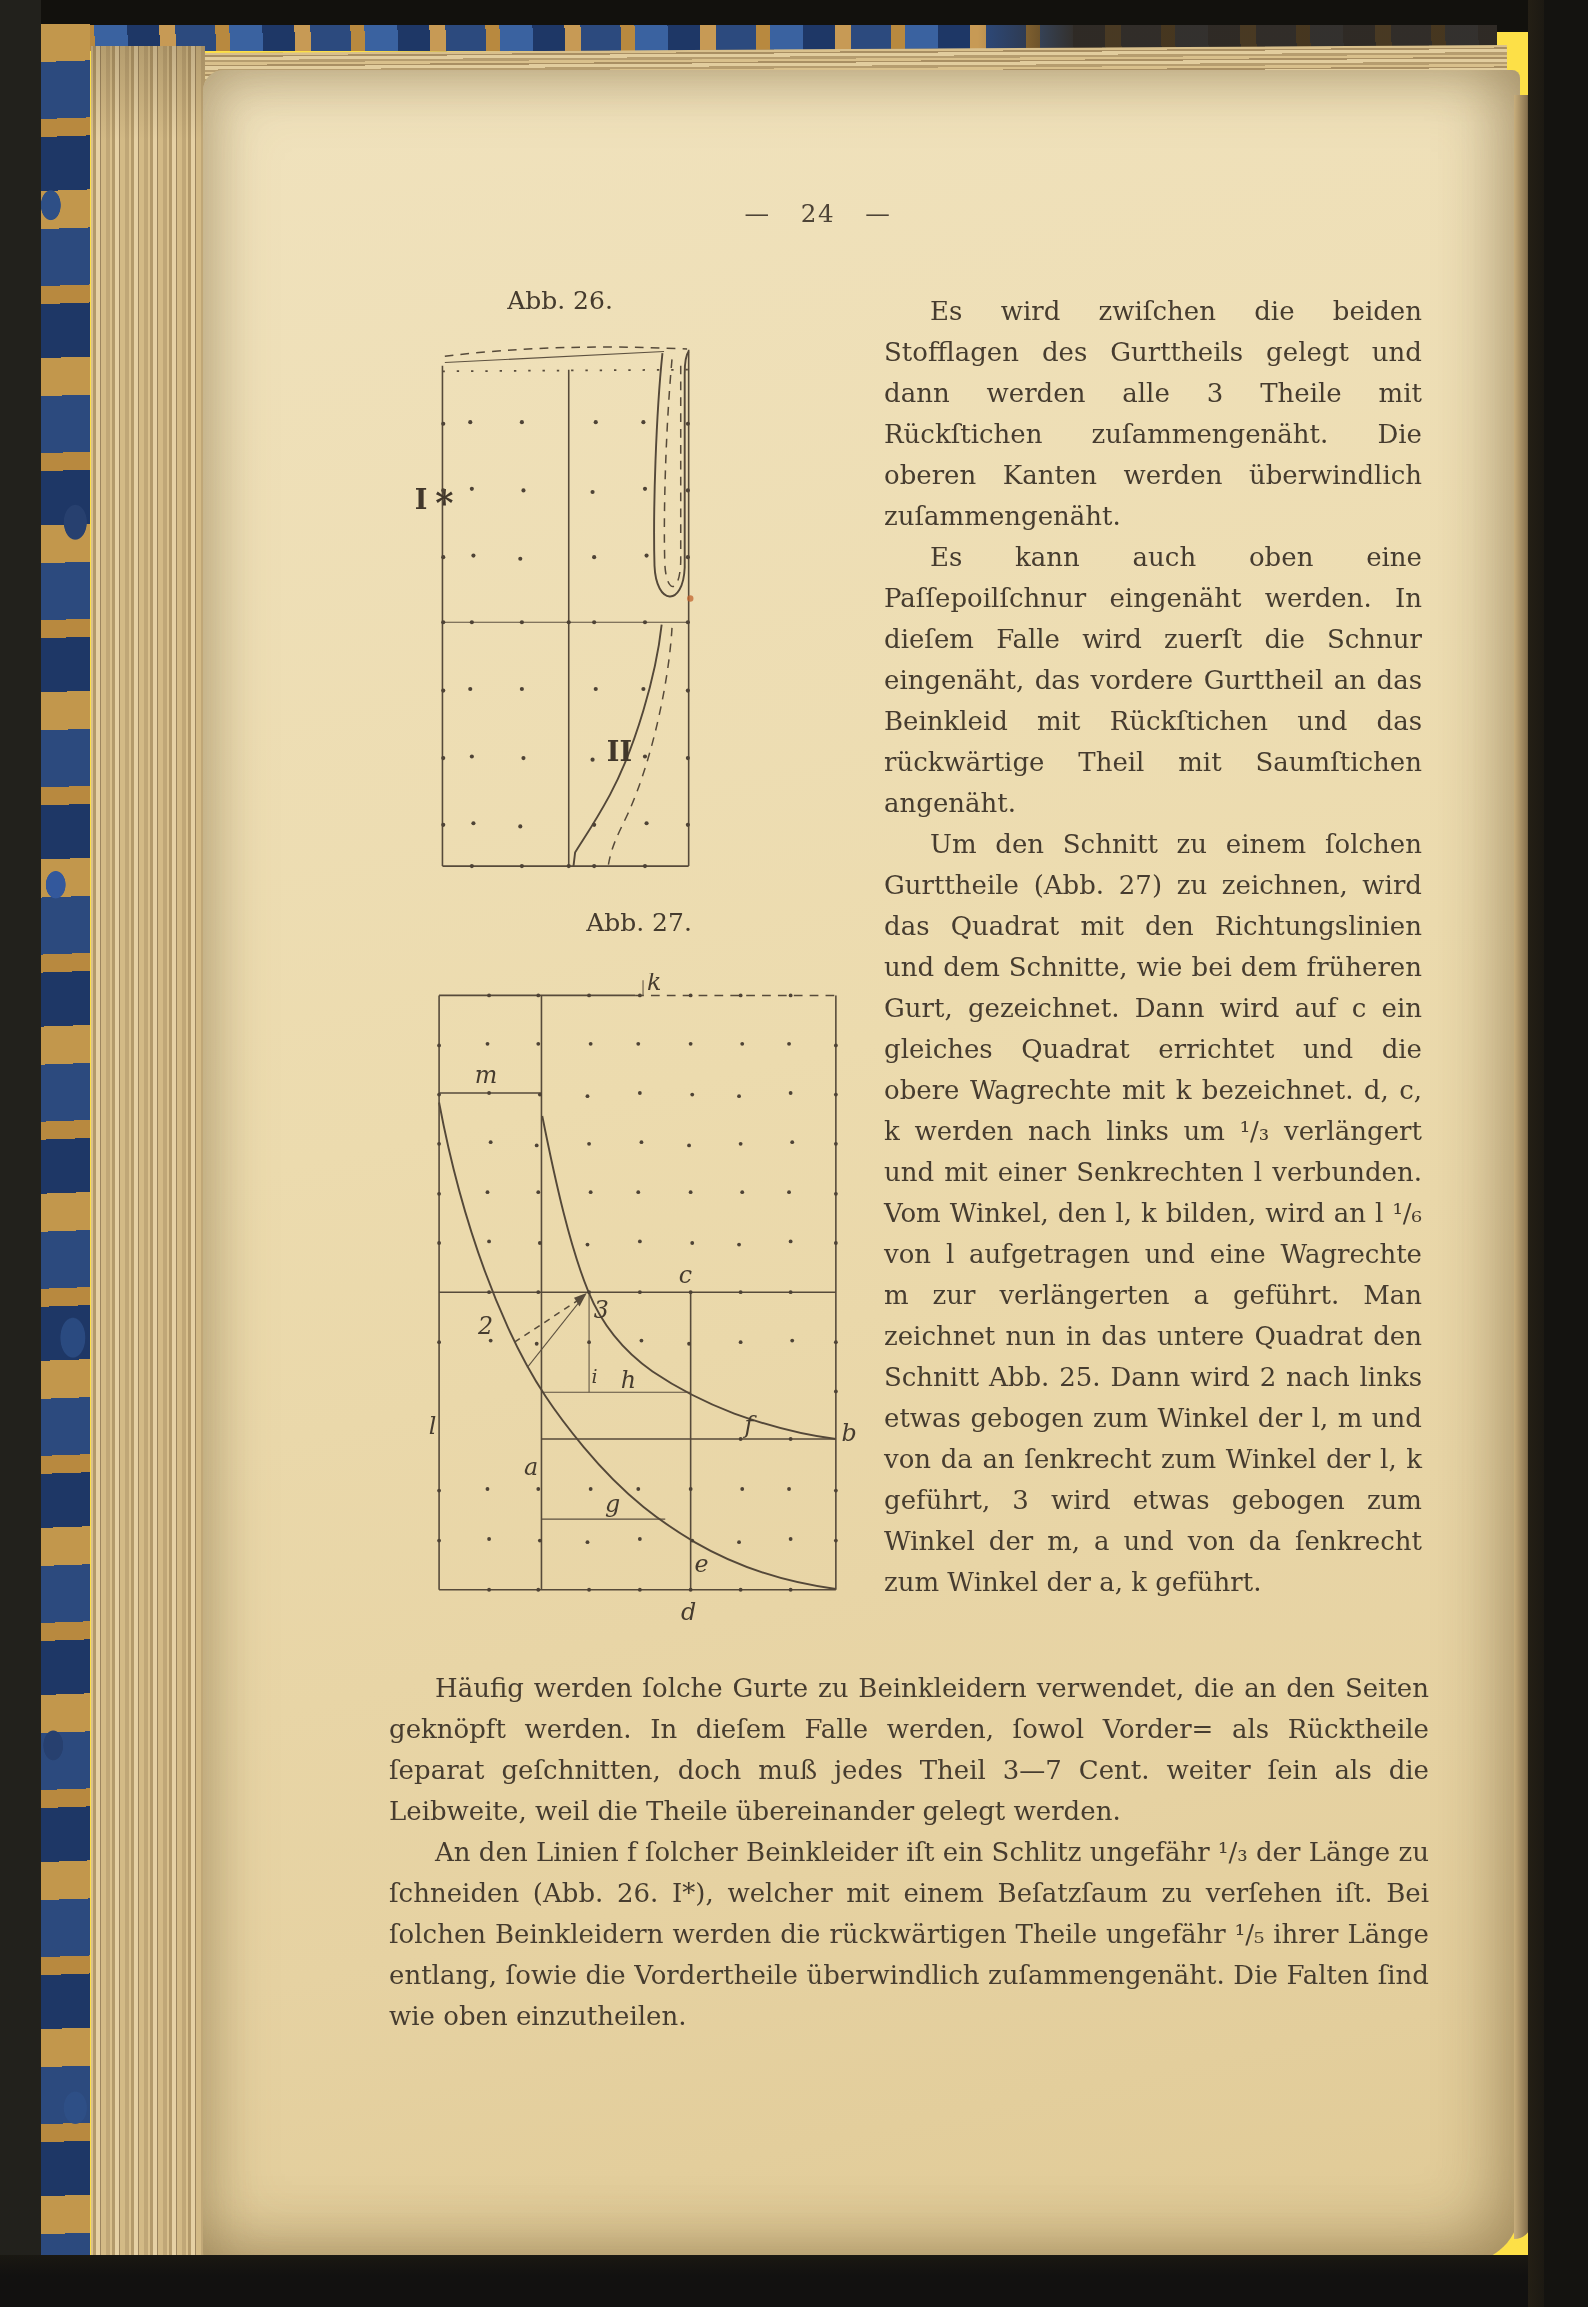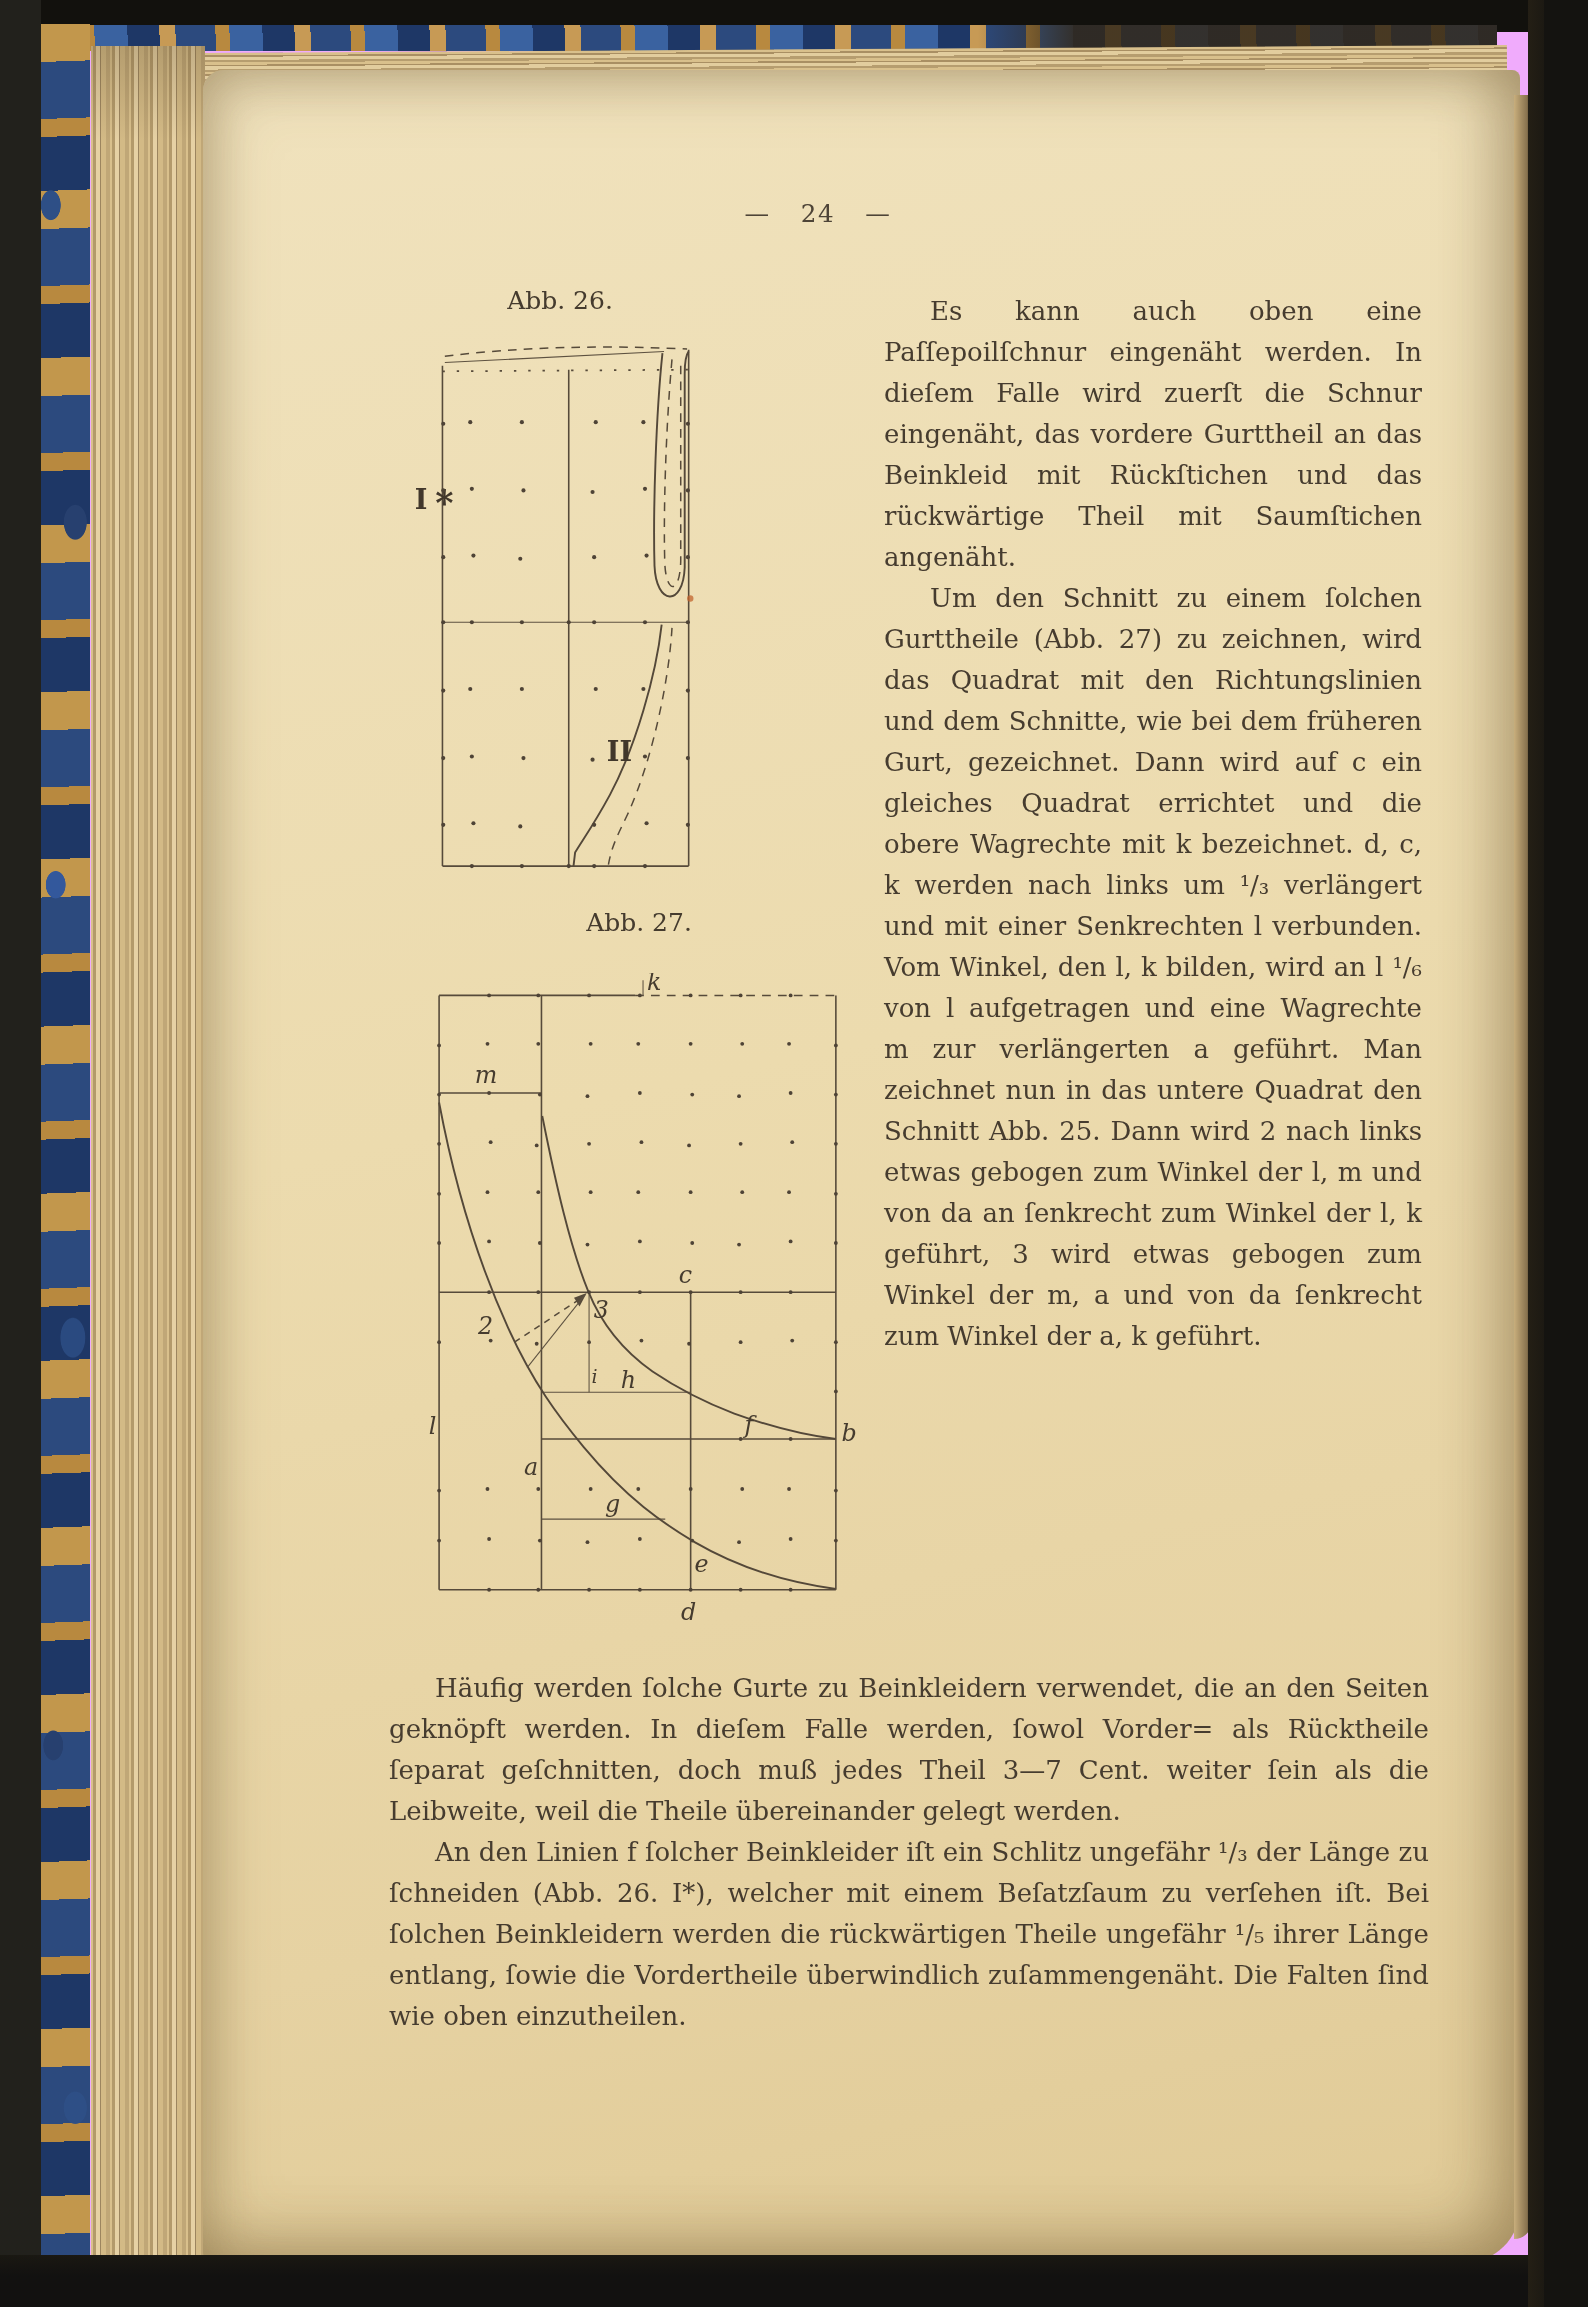--- a/index.html
+++ b/index.html
@@ -1,17 +1,17 @@
 <!DOCTYPE html>
 <html style="font-size:12.7px"><head>
 <meta charset="utf-8">
 <style>
   html,body{margin:0;padding:0;background:#141310;}
   #stage{position:relative;width:1544px;height:2307px;overflow:hidden;
-         font-family:"DejaVu Serif",serif;background:#f0abfc;}
+         font-family:"DejaVu Serif",serif;background:#fde047;}
   
   .bg-top{position:absolute;left:0;top:0;width:1588px;height:32px;background:#12110d;}
   .bg-bottom{position:absolute;left:0;top:2255px;width:1588px;height:52px;
              background:linear-gradient(180deg,#1a1812,#121110 40%);}
   .bg-right{position:absolute;left:1528px;top:0;width:60px;height:2307px;
             background:linear-gradient(90deg,#241f15,#141310 55%);}
   .cover-cloth{position:absolute;left:0;top:0;width:41px;height:2307px;background:#22211c;}
   
   .marble-left{position:absolute;left:41px;top:24px;width:49px;height:2265px;
     background:
@@ -288,20 +288,21 @@
         <circle cx="553" cy="1940" r="2.4" fill="#4e4336"></circle>
         <circle cx="1053" cy="1940" r="2.4" fill="#4e4336"></circle>
         <circle cx="1053" cy="1752" r="2.4" fill="#4e4336"></circle>
         <circle cx="933" cy="1812" r="2.4" fill="#4e4336"></circle>
         <circle cx="996" cy="1812" r="2.4" fill="#4e4336"></circle>
       </g>
   </svg>
 
   <div id="column-main" class="col">
     <div class="fig27-float"></div>
+  <p class="para"><span>Es wird zwiſchen die beiden Stofflagen des Gurttheils gelegt und dann werden alle 3 Theile mit Rückſtichen zuſammengenäht. Die oberen Kanten werden überwindlich zuſammengenäht.</span></p>
       <p class="para"><span>Es kann auch oben eine Paſſepoilſchnur eingenäht werden. In dieſem Falle wird zuerſt die Schnur eingenäht, das vordere Gurttheil an das Beinkleid mit Rückſtichen und das rückwärtige Theil mit Saumſtichen angenäht.</span></p>
       <p class="para"><span>Um den Schnitt zu einem ſolchen Gurttheile (Abb. 27) zu zeichnen, wird das Quadrat mit den Richtungslinien und dem Schnitte, wie bei dem früheren Gurt, gezeichnet. Dann wird auf c ein gleiches Quadrat errichtet und die obere Wagrechte mit k bezeichnet. d, c, k werden nach links um ¹/₃ verlängert und mit einer Senkrechten l verbunden. Vom Winkel, den l, k bilden, wird an l ¹/₆ von l aufgetragen und eine Wagrechte m zur verlängerten a geführt. Man zeichnet nun in das untere Quadrat den Schnitt Abb. 25. Dann wird 2 nach links etwas gebogen zum Winkel der l, m und von da an ſenkrecht zum Winkel der l, k geführt, 3 wird etwas gebogen zum Winkel der m, a und von da ſenkrecht zum Winkel der a, k geführt.</span></p>
     </div>
 
   <div id="bottom-block" class="col">
       <p class="para"><span>Häufig werden ſolche Gurte zu Beinkleidern verwendet, die an den Seiten geknöpft werden. In dieſem Falle werden, ſowol Vorder= als Rücktheile ſeparat geſchnitten, doch muß jedes Theil 3—7 Cent. weiter ſein als die Leibweite, weil die Theile übereinander gelegt werden.</span></p>
       <p class="para"><span>An den Linien f ſolcher Beinkleider iſt ein Schlitz ungefähr ¹/₃ der Länge zu ſchneiden (Abb. 26. I*), welcher mit einem Beſatzſaum zu verſehen iſt. Bei ſolchen Beinkleidern werden die rückwärtigen Theile ungefähr ¹/₅ ihrer Länge entlang, ſowie die Vordertheile überwindlich zuſammengenäht. Die Falten ſind wie oben einzutheilen.</span></p>
     </div>
 </div>
 

